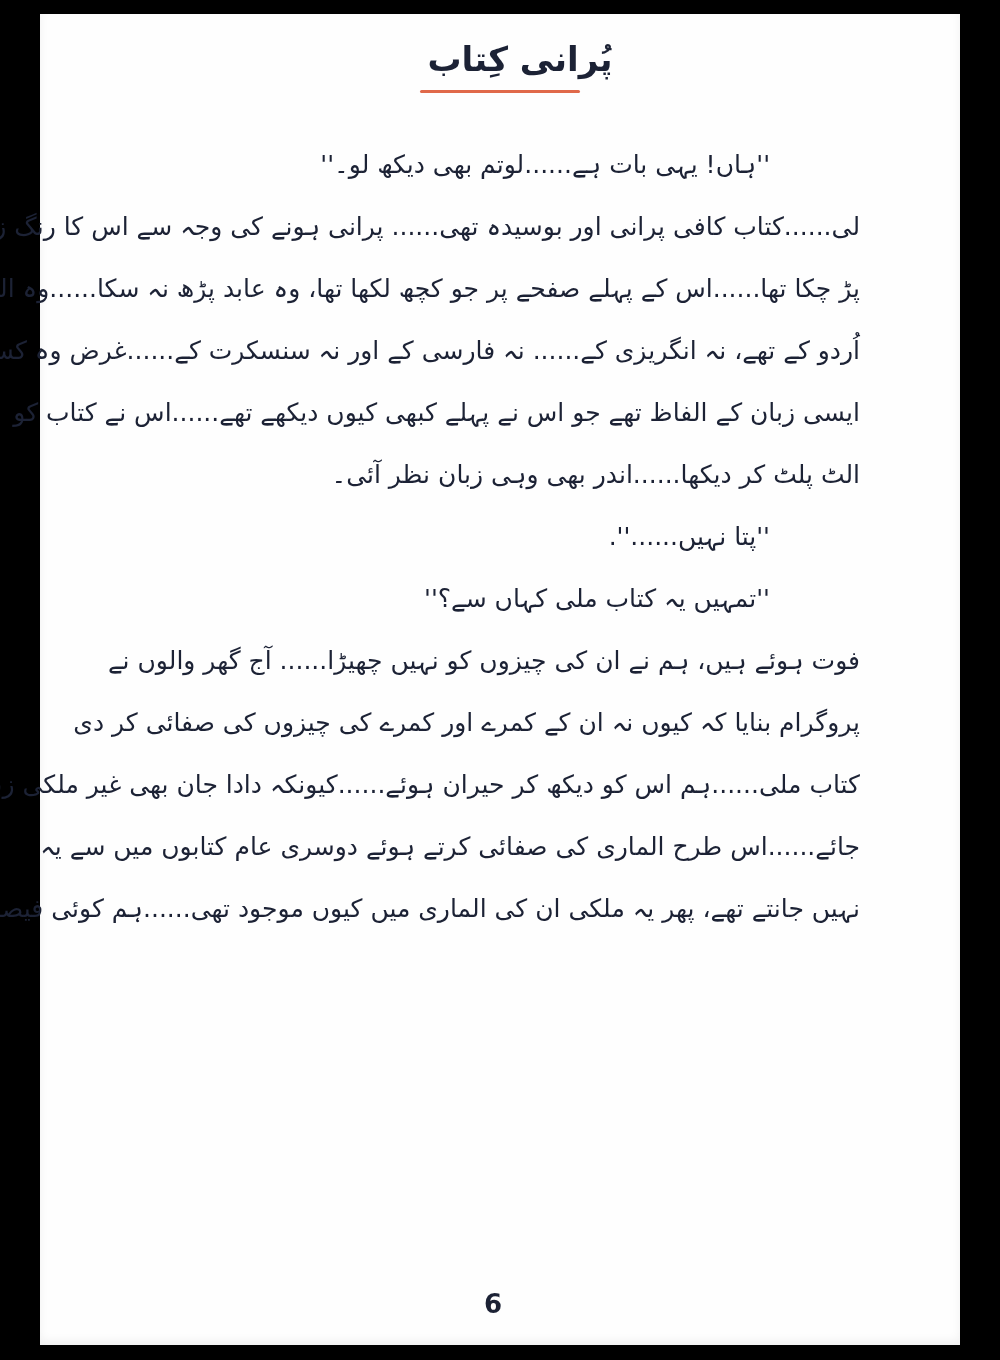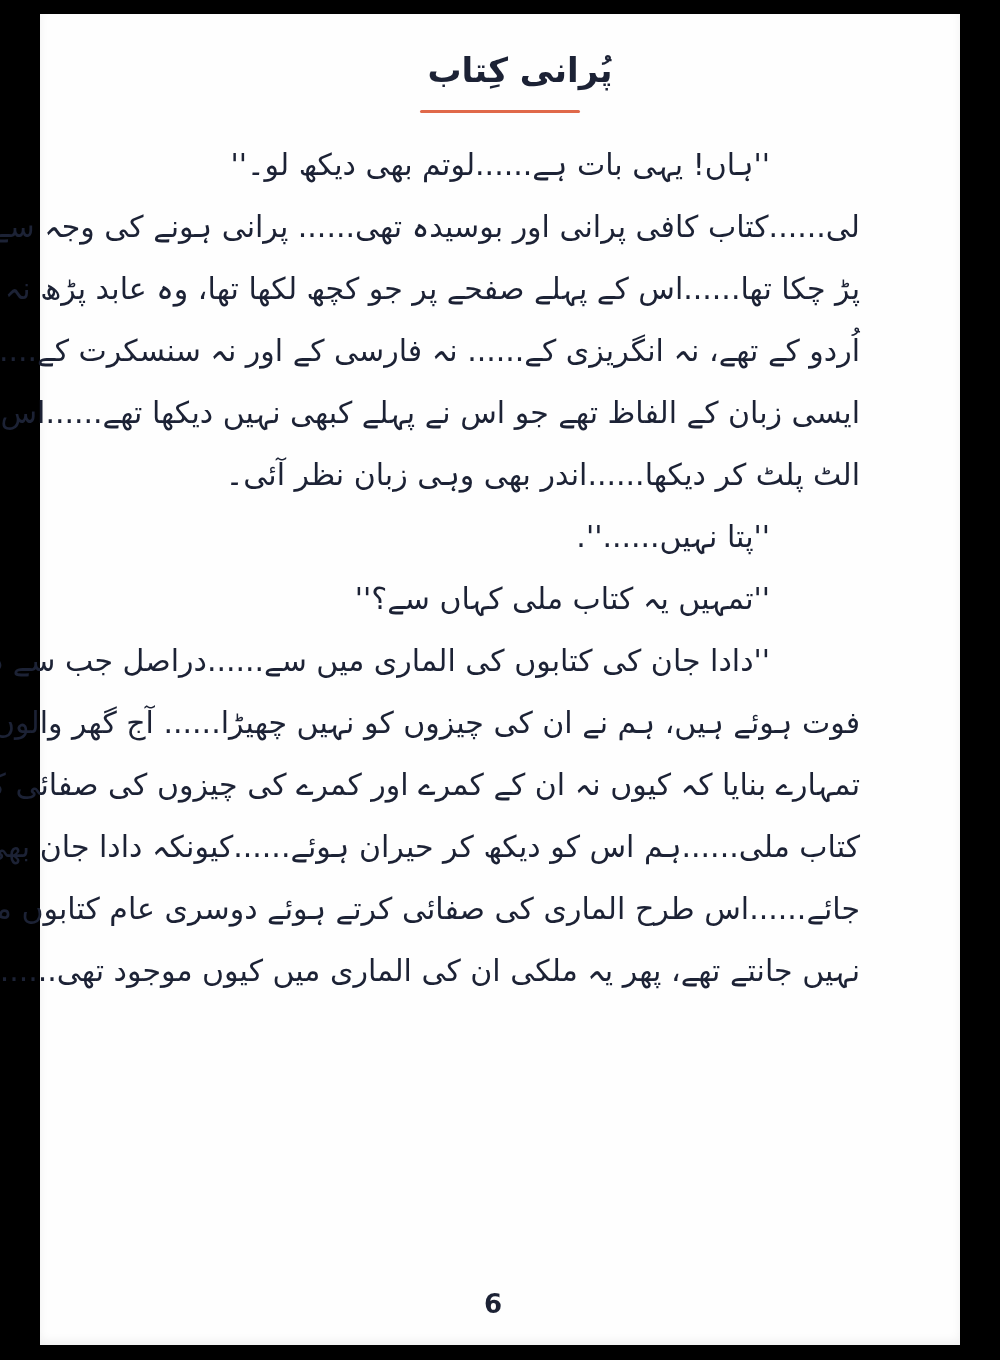--- a/index.html
+++ b/index.html
@@ -22,21 +22,21 @@
   .page {
     position: absolute;
     left: 40px;
     top: 14px;
     width: 920px;
     height: 1331px;
     background: #fefefe;
     box-shadow: inset 0 -4px 10px rgba(0,0,0,0.06);
   }
   .title {
-    margin: 15px;
+    margin: 4px;
     padding-top: 18px;
     text-align: center;
     font-size: 34px;
     font-weight: bold;
     line-height: 1.4;
     letter-spacing: 0;
     padding-left: 40px;
   }
   .title-rule {
     width: 160px;
@@ -47,21 +47,21 @@
   .body-text {
     position: absolute;
     top: 120px;
     right: 100px;
     left: 100px;
     direction: rtl;
   }
   .text-line {
     height: 62px;
     line-height: 62px;
-    font-size: 30px;
+    font-size: 25px;
     white-space: nowrap;
     text-align: right;
     direction: rtl;
     overflow: visible;
   }
   .text-line.indent {
     padding-right: 90px;
   }
   .page-num {
     position: absolute;
@@ -81,27 +81,26 @@
 
     <h1 class="title">پُرانی کِتاب</h1>
 
     <div class="title-rule" style="background: rgb(224, 105, 74);"></div>
 
     <div class="body-text" id="body-text">
         <div class="text-line indent">''ہاں! یہی بات ہے......لوتم بھی دیکھ لو۔''</div>
         <div class="text-line">لی......کتاب کافی پرانی اور بوسیدہ تھی...... پرانی ہونے کی وجہ سے اس کا رنگ زرد</div>
         <div class="text-line">پڑ چکا تھا......اس کے پہلے صفحے پر جو کچھ لکھا تھا، وہ عابد پڑھ نہ سکا......وہ الفاظ نہ تو</div>
         <div class="text-line">اُردو کے تھے، نہ انگریزی کے...... نہ فارسی کے اور نہ سنسکرت کے......غرض وہ کسی</div>
-        <div class="text-line">ایسی زبان کے الفاظ تھے جو اس نے پہلے کبھی نہیں دیکھا تھے......اس نے کتاب کو</div>
+        <div class="text-line">ایسی زبان کے الفاظ تھے جو اس نے پہلے کبھی کیوں دیکھے تھے......اس نے کتاب کو</div>
         <div class="text-line">الٹ پلٹ کر دیکھا......اندر بھی وہی زبان نظر آئی۔</div>
         <div class="text-line indent">''پتا نہیں......''.</div>
         <div class="text-line indent">''تمہیں یہ کتاب ملی کہاں سے؟''</div>
-        <div class="text-line indent">''دادا جان کی کتابوں کی الماری میں سے......دراصل جب سے دادا جان</div>
         <div class="text-line">فوت ہوئے ہیں، ہم نے ان کی چیزوں کو نہیں چھیڑا...... آج گھر والوں نے</div>
-        <div class="text-line">تمہارے بنایا کہ کیوں نہ ان کے کمرے اور کمرے کی چیزوں کی صفائی کر دی</div>
+        <div class="text-line">پروگرام بنایا کہ کیوں نہ ان کے کمرے اور کمرے کی چیزوں کی صفائی کر دی</div>
         <div class="text-line">کتاب ملی......ہم اس کو دیکھ کر حیران ہوئے......کیونکہ دادا جان بھی غیر ملکی زبانیں</div>
         <div class="text-line">جائے......اس طرح الماری کی صفائی کرتے ہوئے دوسری عام کتابوں میں سے یہ</div>
         <div class="text-line">نہیں جانتے تھے، پھر یہ ملکی ان کی الماری میں کیوں موجود تھی......ہم کوئی فیصلہ نہ</div>
       </div>
 
     <div class="page-num">6</div>
 
   </div>
 </div>
 

